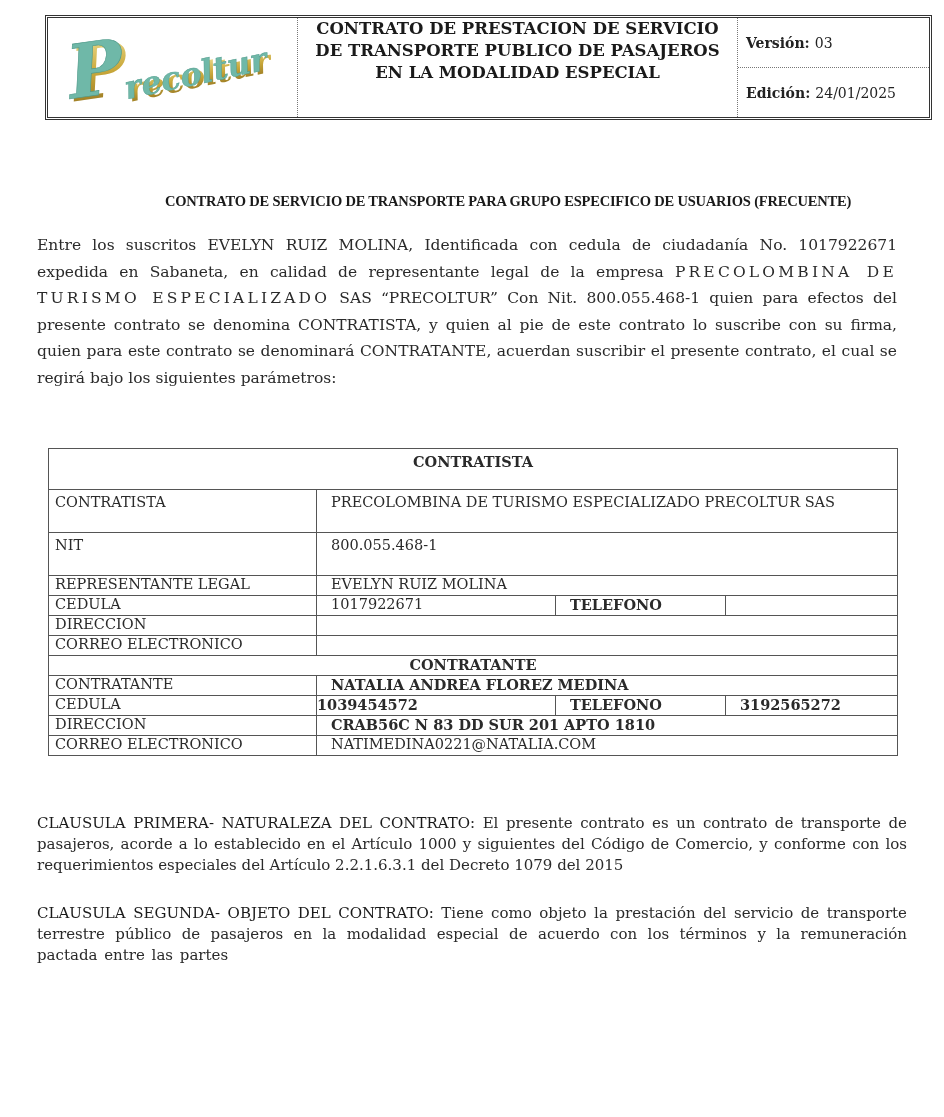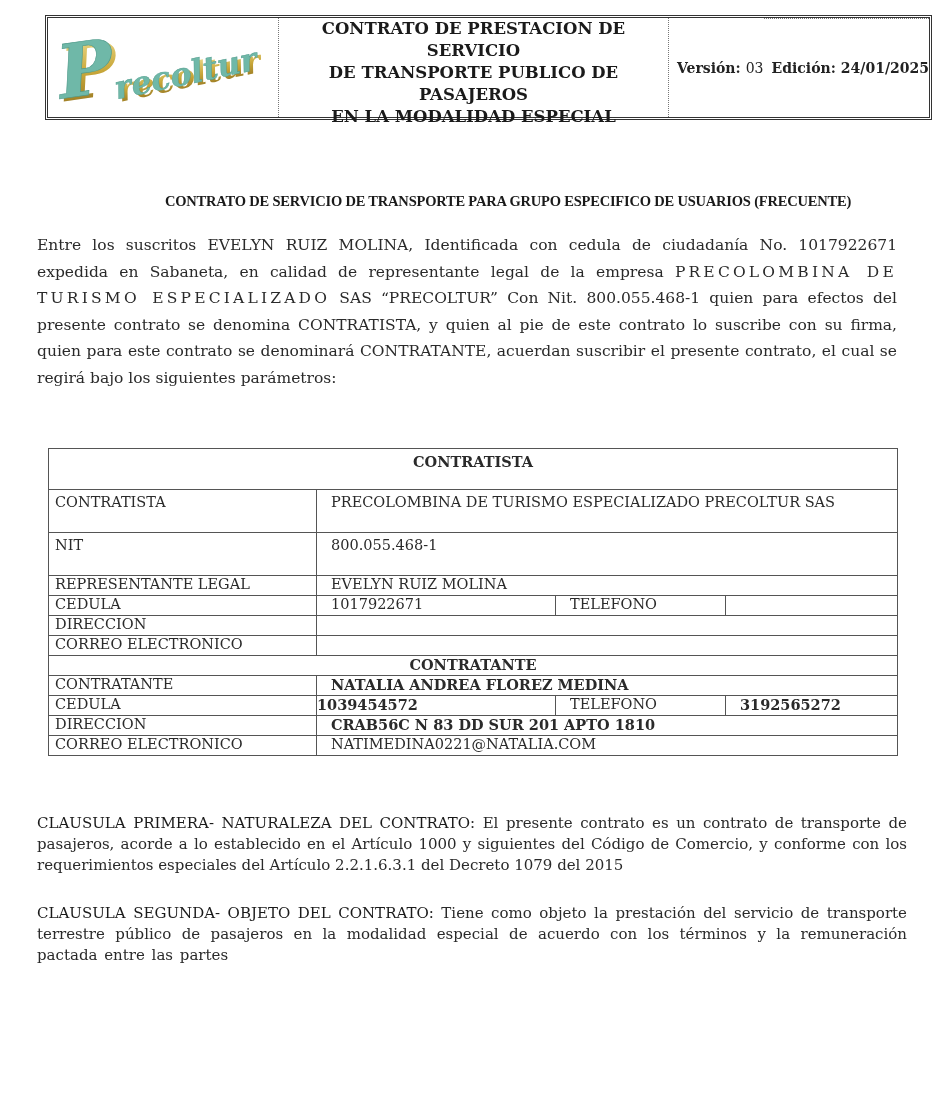--- a/index.html
+++ b/index.html
@@ -16,26 +16,26 @@
   .hdr-logo {
     width: 250px; border-right: 1px dotted #777; box-sizing: border-box;
     display: flex; align-items: center; justify-content: center;
   }
   .hdr-title {
     width: 440px; border-right: 1px dotted #777; box-sizing: border-box;
     display: flex; align-items: flex-start; justify-content: center; text-align: center;
     font-weight: bold; font-size: 16.5px; line-height: 22px; color: #1a1a1a;
     padding: 0 6px;
   }
-  .hdr-meta { flex: 1; display: flex; flex-direction: row; }
+  .hdr-meta { flex: 1; display: flex; flex-direction: column; }
   .hdr-meta .row {
     flex: 1; display: flex; align-items: center; padding-left: 8px;
     font-size: 14px; color: #222;
   }
-  .hdr-meta .row + .row { border-top: 1px dotted #777; font-weight: bold; }
+  .hdr-meta .row + .row { border-top: 1px dotted #777; }
   .hdr-meta b { margin-right: 5px; }
 
   .doc-title {
     position: absolute; left: 0; top: 193px; width: 944px; text-align: center;
     font-family: "Liberation Serif", serif; font-weight: bold; font-size: 14.5px;
     letter-spacing: -0.2px; color: #1a1a1a; padding-left: 36px;
   }
   .intro {
     position: absolute; left: 37px; top: 232px; width: 860px;
     font-size: 15.5px; line-height: 26.5px; text-align: justify; color: #2a2a2a;
@@ -45,21 +45,21 @@
   table.data {
     position: absolute; left: 48px; top: 448px; width: 850px;
     border-collapse: collapse; font-size: 14.5px; color: #2a2a2a;
   }
   table.data td {
     border: 1px solid #555; padding: 0 6px; height: 19px; vertical-align: top;
     white-space: nowrap;
   }
   table.data td.c1 { width: 255px; }
   table.data td.c2 { width: 218px; }
-  table.data td.c3 { width: 149px; }
+  table.data td.c3 { width: 149px; font-weight: bold; }
   table.data tr.tall td { height: 38px; padding-top: 4px; }
   table.data tr.sec td { text-align: center; font-weight: bold; }
   table.data tr.sec.first td { height: 36px; padding-top: 4px; }
   .b { font-weight: bold; }
   .ind { padding-left: 14px !important; }
   .flush { padding-left: 0 !important; }
 
   .clause {
     position: absolute; left: 37px; width: 870px;
     font-size: 15px; line-height: 21px; text-align: justify; color: #2a2a2a;

